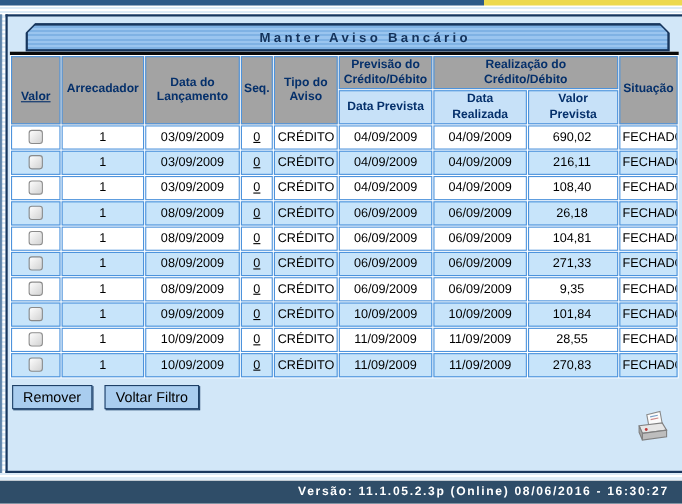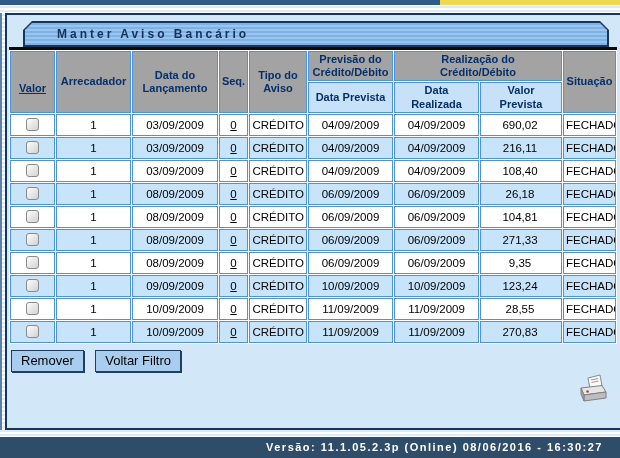--- a/index.html
+++ b/index.html
@@ -30,21 +30,21 @@
     padding: 6px 8px 0 2px;
   }
 
   
   .titlebar { position: relative; height: 26px; margin: 0 8px 0 14px;
     background: #17365d;
     clip-path: polygon(9px 0, calc(100% - 9px) 0, 100% 9px, 100% 100%, 0 100%, 0 9px); }
   .titlebar-inner { position: absolute; inset: 2px;
     clip-path: polygon(7px 0, calc(100% - 7px) 0, 100% 7px, 100% 100%, 0 100%, 0 7px);
     background: repeating-linear-gradient(to bottom, #7fb2e4 0 2px, #9ac5ef 2px 4px);
-    display: flex; align-items: center; }
+    display: flex; align-items: center; justify-content: center; }
   .titlebar-text { padding-left: 32px; font-size: 12px; font-weight: bold;
     letter-spacing: 3px; color: #14325a; white-space: nowrap; }
 
   
   .section-label { margin: 14px 0 4px 2px; font-size: 11.5px; font-weight: bold;
     color: #03215f; }
 
   
   table.grid { width: 598px; margin-left: 0; table-layout: fixed;
     border-collapse: separate; border-spacing: 1px; background: #ffffff;
@@ -88,21 +88,21 @@
   .pagination .current { margin: 0 2px; }
 
   
   .printer { position: absolute; right: 16px; bottom: 20px; cursor: pointer; }
 
   
   .footer {
     position: absolute; bottom: 0; left: 0; width: 100%; height: 21px;
     background: #2f4d68; color: #ffffff; font-size: 11px; font-weight: bold;
     letter-spacing: 1.5px; line-height: 21px; text-align: right;
-    padding-right: 17px; white-space: nowrap;
+    padding-right: 12px; white-space: nowrap;
   }
 </style>
 </head>
 <body>
 
 <div class="topbar"></div>
 <div class="topstripes"></div>
 
 <div class="mainrow">
   <div class="leftrail"></div>
@@ -232,21 +232,21 @@
             <td class="c-left">FECHADO</td>
           </tr>
           <tr class="alt">
             <td class="c-check"><input type="checkbox" style=""></td>
             <td class="c-center">1</td>
             <td class="c-center">09/09/2009</td>
             <td class="c-center"><a href="#" class="seq-link">0</a></td>
             <td class="c-left">CRÉDITO</td>
             <td class="c-center">10/09/2009</td>
             <td class="c-center">10/09/2009</td>
-            <td class="c-right">123,24</td>
+            <td class="c-right">101,84</td>
             <td class="c-left">FECHADO</td>
           </tr>
           <tr>
             <td class="c-check"><input type="checkbox" style=""></td>
             <td class="c-center">1</td>
             <td class="c-center">10/09/2009</td>
             <td class="c-center"><a href="#" class="seq-link">0</a></td>
             <td class="c-left">CRÉDITO</td>
             <td class="c-center">11/09/2009</td>
             <td class="c-center">11/09/2009</td>

